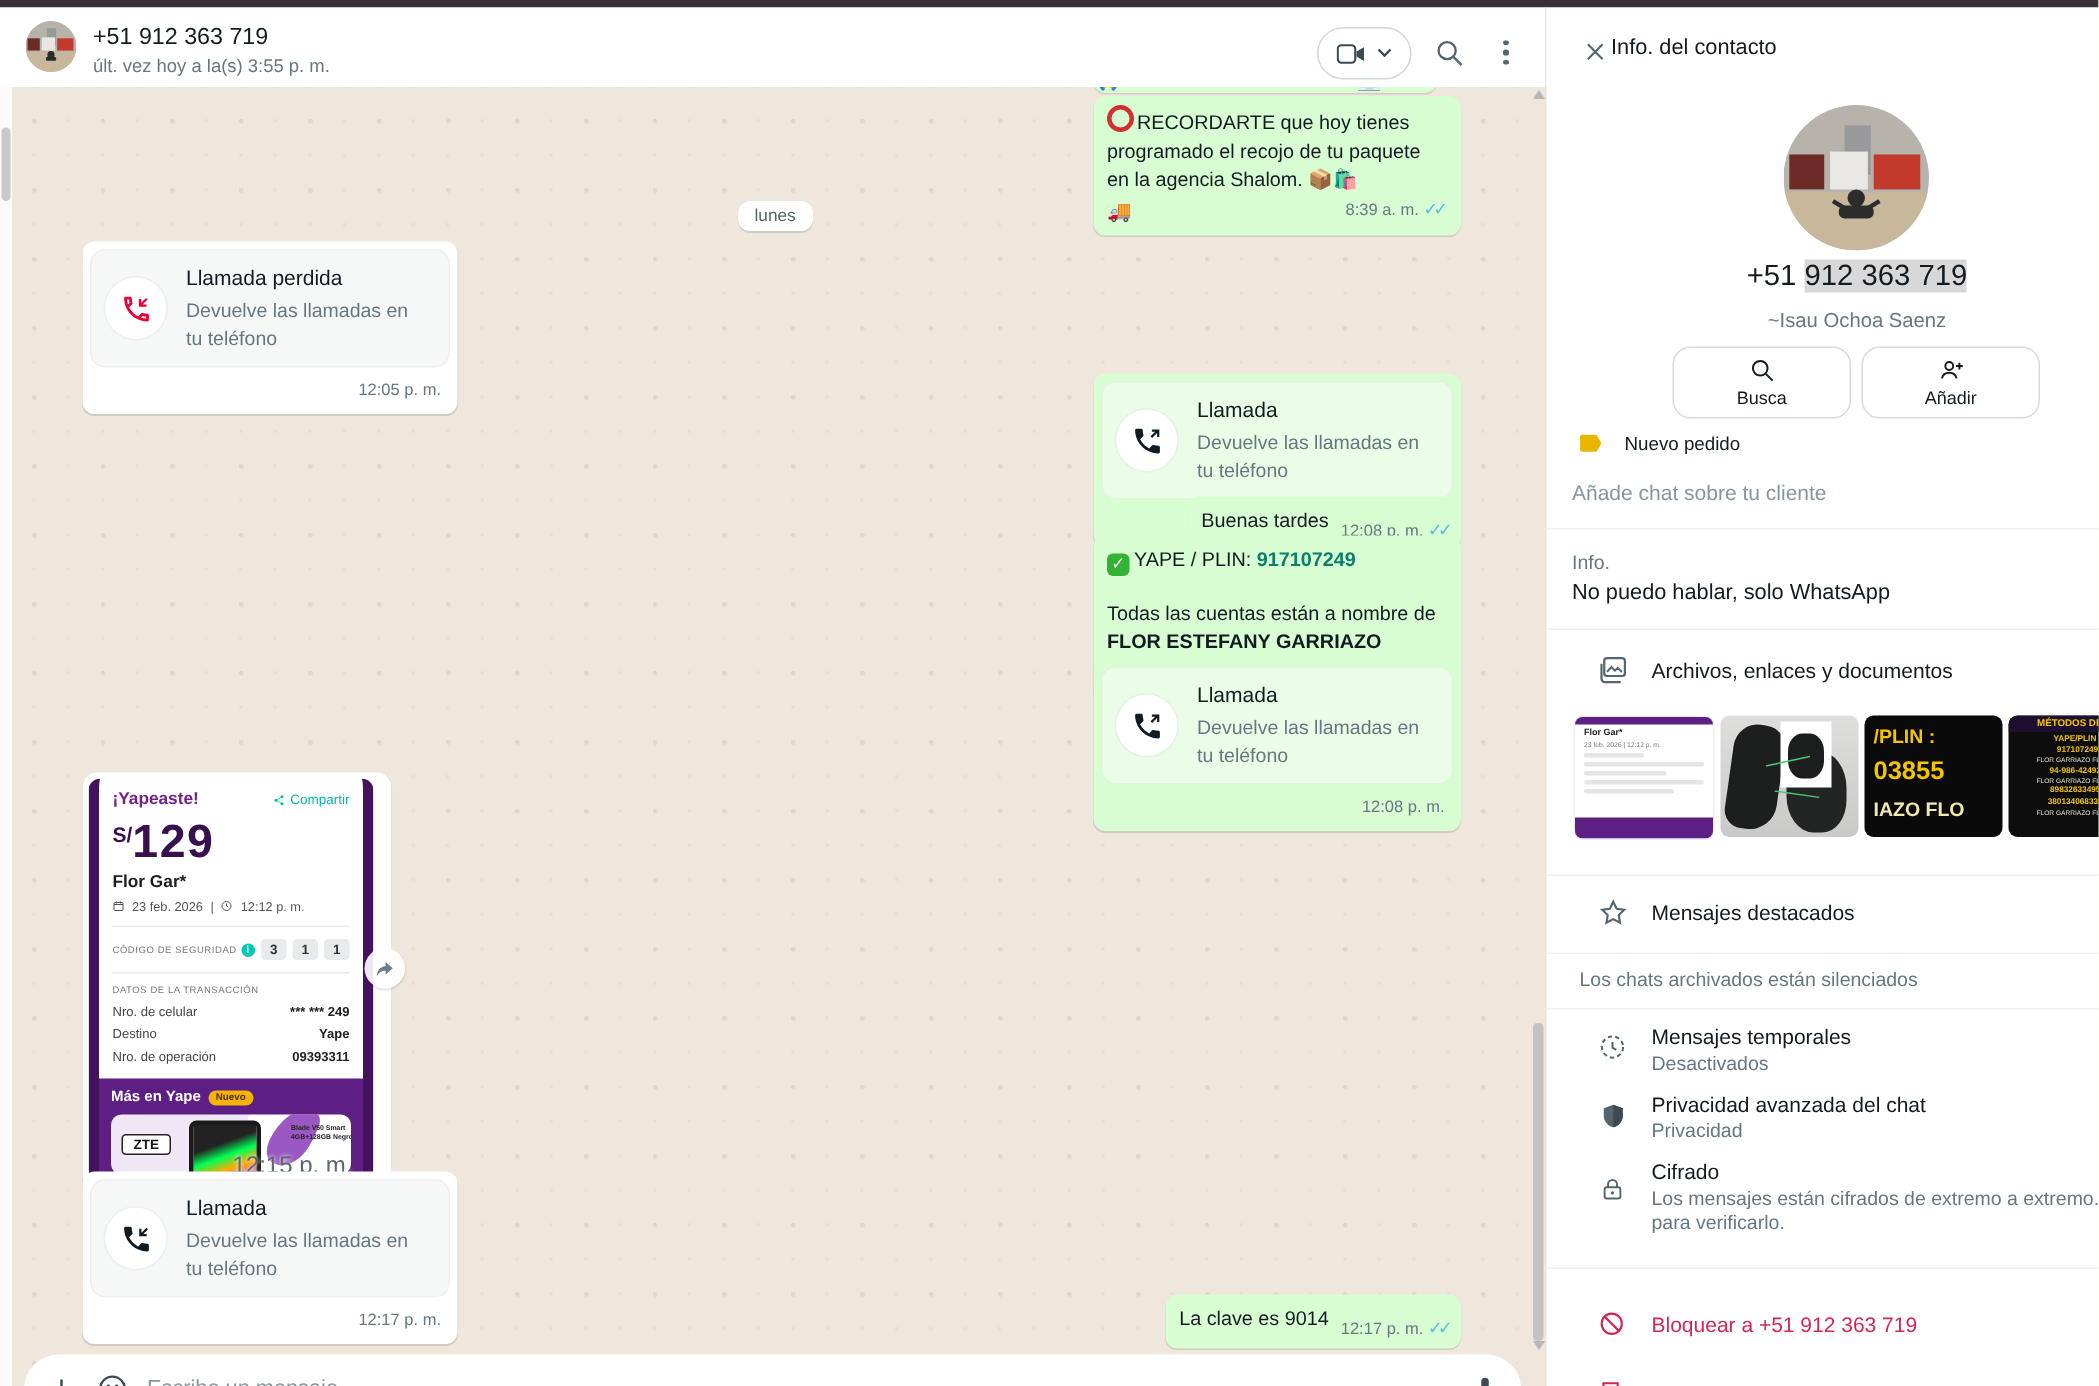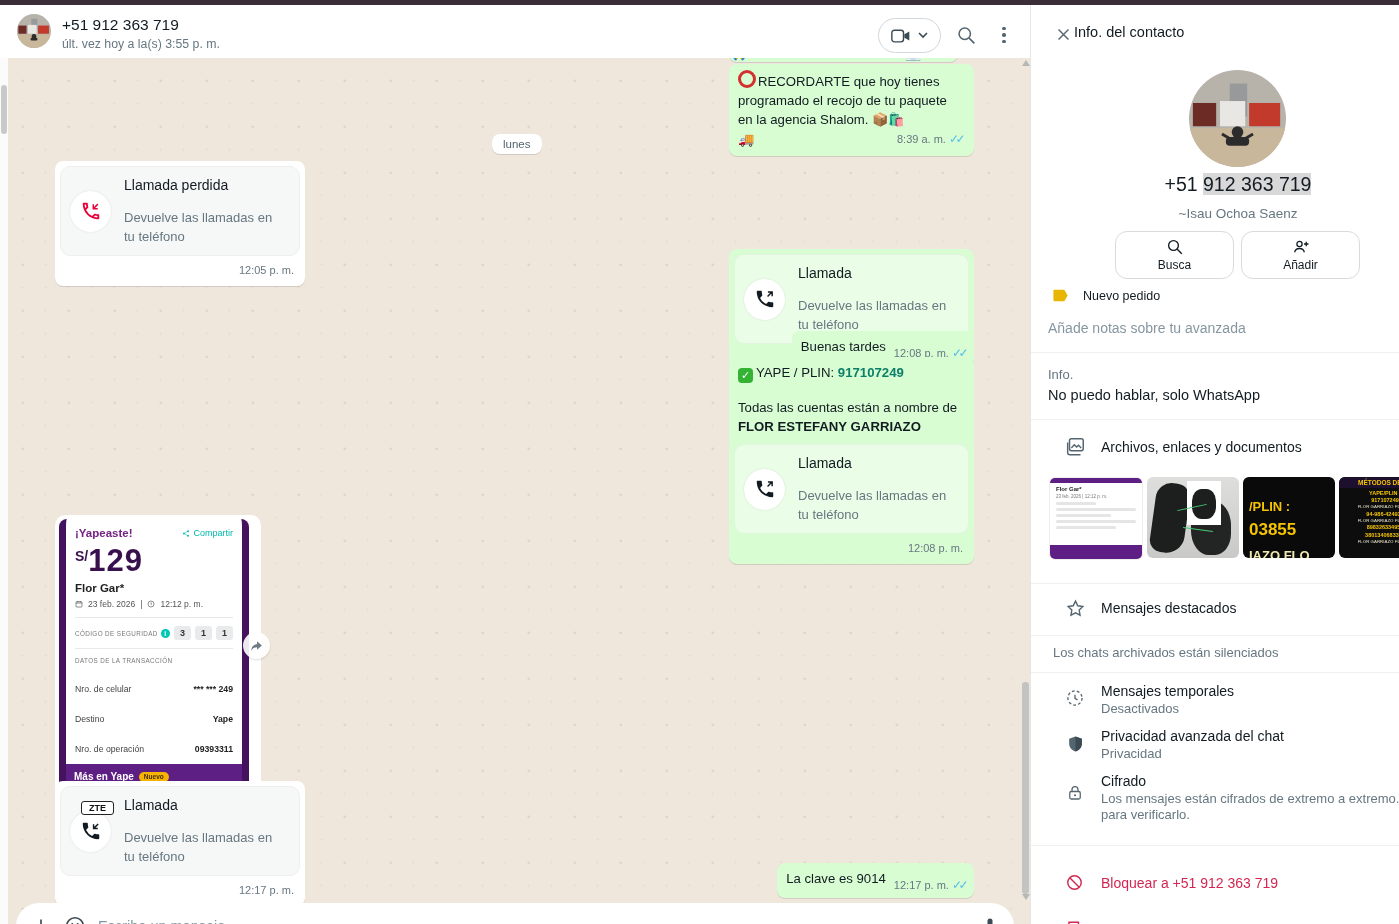--- a/index.html
+++ b/index.html
@@ -44,21 +44,21 @@
   .wa-check{display:inline-block;width:15px;height:15px;background:#34b233;border-radius:4px;color:#fff;
             font-size:11px;line-height:15px;text-align:center;vertical-align:-2px;margin-right:3px}
   .plin{color:#0a8068;font-weight:bold}
   
   .call-inner{display:flex;align-items:center;gap:13px;border-radius:10px;padding:9px 16px 9px 9px;margin:5px 5px 2px 5px}
   .in .call-inner{background:#f6f7f7;border:1px solid #efefef}
   .out .call-inner{background:rgba(255,255,255,.45);border:1px solid rgba(0,0,0,.04)}
   .call-circle{width:41px;height:41px;min-width:41px;border-radius:50%;background:#fff;display:flex;
                align-items:center;justify-content:center;box-shadow:0 0 2px rgba(0,0,0,.12)}
   .call-title{font-size:14px;color:#111b21}
-  .call-sub{font-size:13px;color:#667781;margin-top:13px}
+  .call-sub{font-size:13px;color:#667781;margin-top:2px}
   .call-time{text-align:right;padding:2px 11px 6px 0}
   
   .yape-wrap{position:absolute;left:55px;top:457px;width:198px;background:#fff;border-radius:10px;
              padding:4px;box-shadow:0 1px .5px rgba(11,20,26,.13)}
   .yape-img{position:relative;width:176px;border-left:7px solid #45135e;border-right:7px solid #45135e;
             border-radius:8px;background:#fff;overflow:hidden}
   .y-body{padding:8px 9px 6px 9px}
   .y-head{display:flex;justify-content:space-between;align-items:center}
   .y-title{color:#742284;font-weight:bold;font-size:11.5px}
   .y-share{color:#00b9ad;font-size:9px;font-weight:normal;display:flex;align-items:center;gap:3px}
@@ -68,21 +68,21 @@
   .y-name{font-size:11.5px;font-weight:bold;color:#1f1f1f;margin-top:3px}
   .y-date{font-size:8.5px;color:#555;margin-top:5px;display:flex;gap:5px;align-items:center}
   .y-div{height:1px;background:#e8e8e8;margin:8px 0}
   .y-seclab{font-size:6.3px;letter-spacing:.4px;color:#777;display:flex;align-items:center;gap:3px}
   .y-info-dot{display:inline-block;width:9px;height:9px;border-radius:50%;background:#00c8b4;color:#fff;
               font-size:7px;line-height:9px;text-align:center;font-weight:bold}
   .y-secrow{display:flex;justify-content:space-between;align-items:center}
   .y-chips{display:flex;gap:4px}
   .y-chip{background:#e8eaec;border-radius:3px;font-size:9px;font-weight:bold;color:#333;padding:2px 6px}
   .y-txlab{font-size:6.3px;letter-spacing:.4px;color:#777;margin-bottom:4px}
-  .y-row{display:flex;justify-content:space-between;font-size:8.7px;color:#444;margin-top:20px}
+  .y-row{display:flex;justify-content:space-between;font-size:8.7px;color:#444;margin-top:5px}
   .y-row b{color:#222;font-weight:bold}
   .y-footer{background:#5e1f84;padding:7px 8px 8px 8px;margin-top:4px}
   .y-more{color:#fff;font-weight:bold;font-size:10px;display:flex;align-items:center;gap:5px}
   .y-badge{background:#f4b400;color:#4a2c00;font-size:6.5px;font-weight:bold;border-radius:6px;padding:1.5px 5px}
   .y-banner{position:relative;margin-top:6px;height:40px;background:linear-gradient(100deg,#efe7f5 55%,#fff 55%);
             border-radius:7px;overflow:hidden;display:flex;align-items:center}
   .y-zte{background:#fff;border:1px solid #222;border-radius:3px;font-weight:bold;font-size:9px;color:#111;
          padding:1px 7px;margin-left:7px;z-index:2}
   .y-phone{position:absolute;left:52px;top:4px;width:42px;height:48px;border-radius:5px;
            background:linear-gradient(160deg,#222 30%,#0f5 45%,#fa0 60%,#a3f 80%);border:3px solid #1a1a1a}
@@ -124,21 +124,21 @@
   .t1-top{height:5px;background:#5e1f84}
   .t1-name{font-size:6px;font-weight:bold;color:#222;margin:3px 6px 0 6px}
   .t1-date{font-size:4.5px;color:#777;margin:2px 6px 0 6px}
   .t1-bot{position:absolute;bottom:0;left:0;right:0;height:14px;background:#5e1f84}
   .t2{background:linear-gradient(180deg,#dededc,#c9c9c7)}
   .t2-brace{position:absolute;left:6px;top:6px;width:34px;height:70px;background:#1d1f1e;border-radius:16px 14px 18px 12px;transform:rotate(8deg)}
   .t2-brace2{position:absolute;left:44px;top:24px;width:40px;height:54px;background:#232524;border-radius:40% 45% 40% 45%}
   .t2-panel{position:absolute;left:40px;top:4px;width:34px;height:44px;background:#fff}
   .t2-panel i{position:absolute;left:5px;top:8px;width:24px;height:30px;background:#1d1f1e;border-radius:40%}
   .t2-line{position:absolute;height:1px;background:#49c97a;width:30px}
-  .t3{background:#0a0a0a;color:#f4c400;font-weight:bold;text-align:left;padding:22px 0 0 6px;box-sizing:border-box}
+  .t3{background:#0a0a0a;color:#f4c400;font-weight:bold;text-align:left;padding:6px 0 0 6px;box-sizing:border-box}
   .t3 .l1{font-size:13px}.t3 .l2{font-size:17px;margin-top:6px}.t3 .l3{font-size:13px;color:#f0e9b0;margin-top:8px}
   .t4{background:#0d0d0d;text-align:center}
   .t4-title{font-size:6.5px;font-weight:bold;color:#f4c400;background:#1d0f2e;padding:2px 0}
   .t4 .yl{font-size:5.5px;font-weight:bold;color:#f4c400;margin-top:1.5px}
   .t4 .wl{font-size:4.4px;color:#e6e0c8;margin-top:1px}
   .p-red{color:#d32752}
   .p-red-ic{position:absolute;left:32px;width:22px;height:22px;display:flex;align-items:center;justify-content:center}
   
   svg{display:block}
 </style>
@@ -433,21 +433,21 @@
       </svg>
       <span>Añadir</span>
     </div>
 
     <div class="p-label-row">
       <svg width="17" height="15" viewBox="0 0 24 20">
         <path d="M16.6 2H3.5C2.7 2 2 2.7 2 3.5v13c0 .8.7 1.5 1.5 1.5h13.1c.5 0 1-.25 1.3-.66L22 10l-4.1-7.34A1.6 1.6 0 0016.6 2z" fill="#e8b500"></path>
       </svg>
       <span>Nuevo pedido</span>
     </div>
-    <div class="p-notes">Añade notas sobre tu avanzada</div>
+    <div class="p-notes">Añade chat sobre tu cliente</div>
     <div class="p-div" style="top:347px"></div>
 
     <div class="p-info-h">Info.</div>
     <div class="p-info-t">No puedo hablar, solo WhatsApp</div>
     <div class="p-div" style="top:414px"></div>
 
     <div class="p-row-ic" style="top:430px">
       <svg width="22" height="22" viewBox="0 0 24 24">
         <rect x="6" y="3" width="15" height="13" rx="2" fill="none" stroke="#54656f" stroke-width="1.6"></rect>
         <path d="M4 7v11a2.5 2.5 0 002.5 2.5H18" fill="none" stroke="#54656f" stroke-width="1.6"></path>

